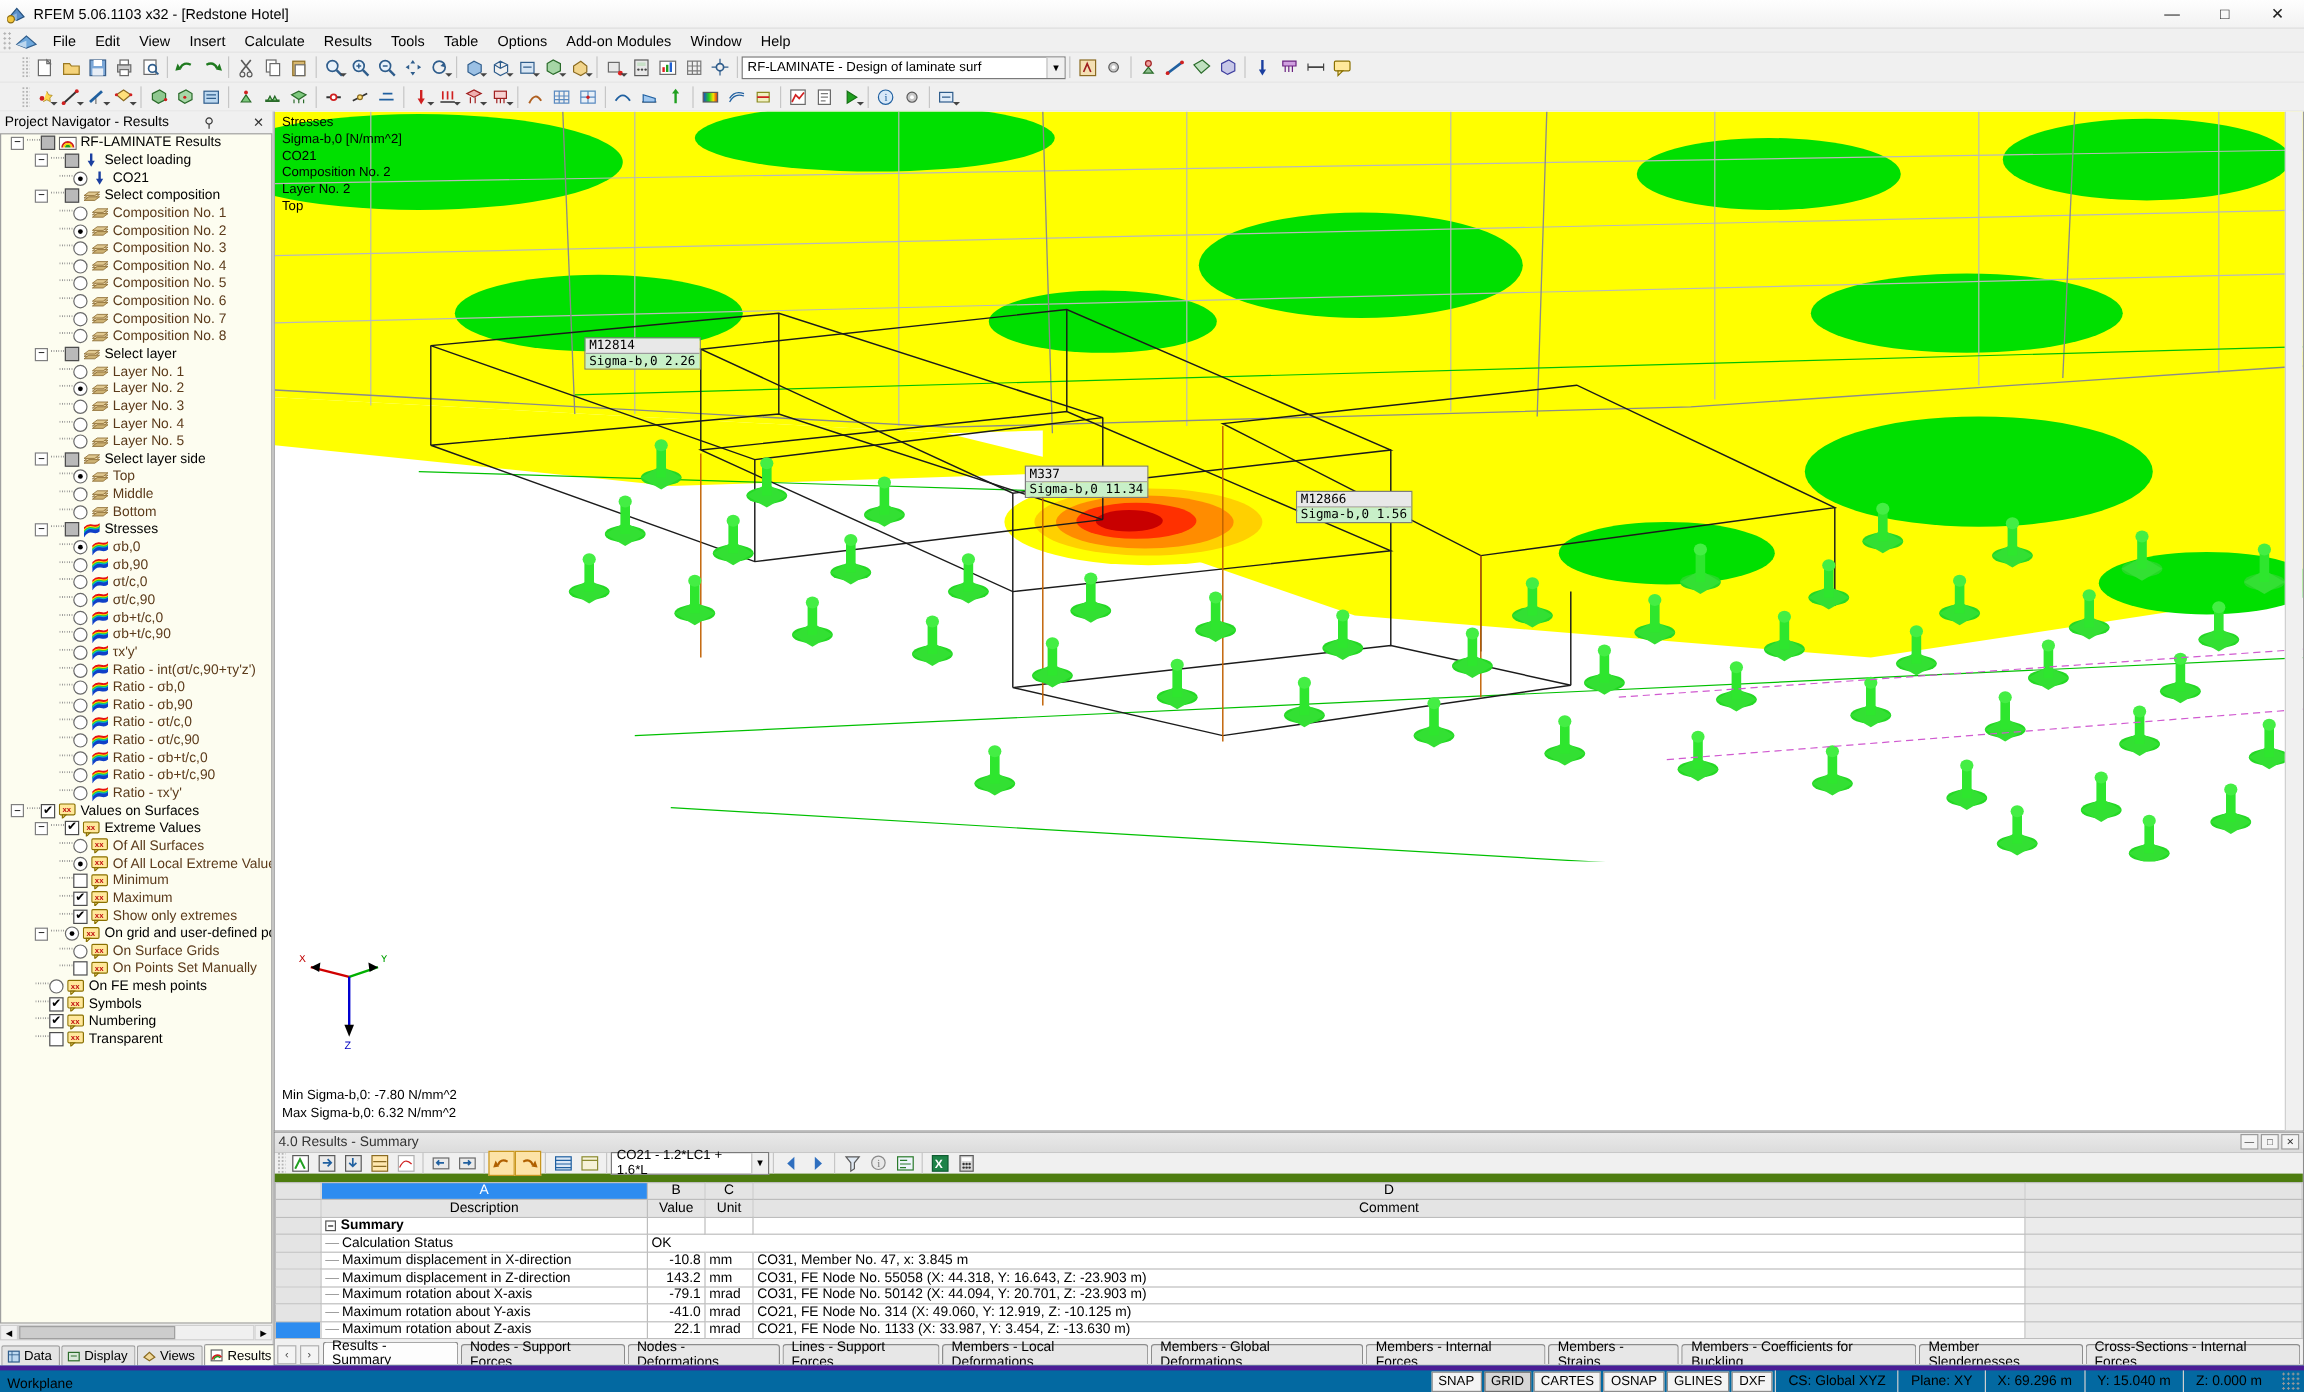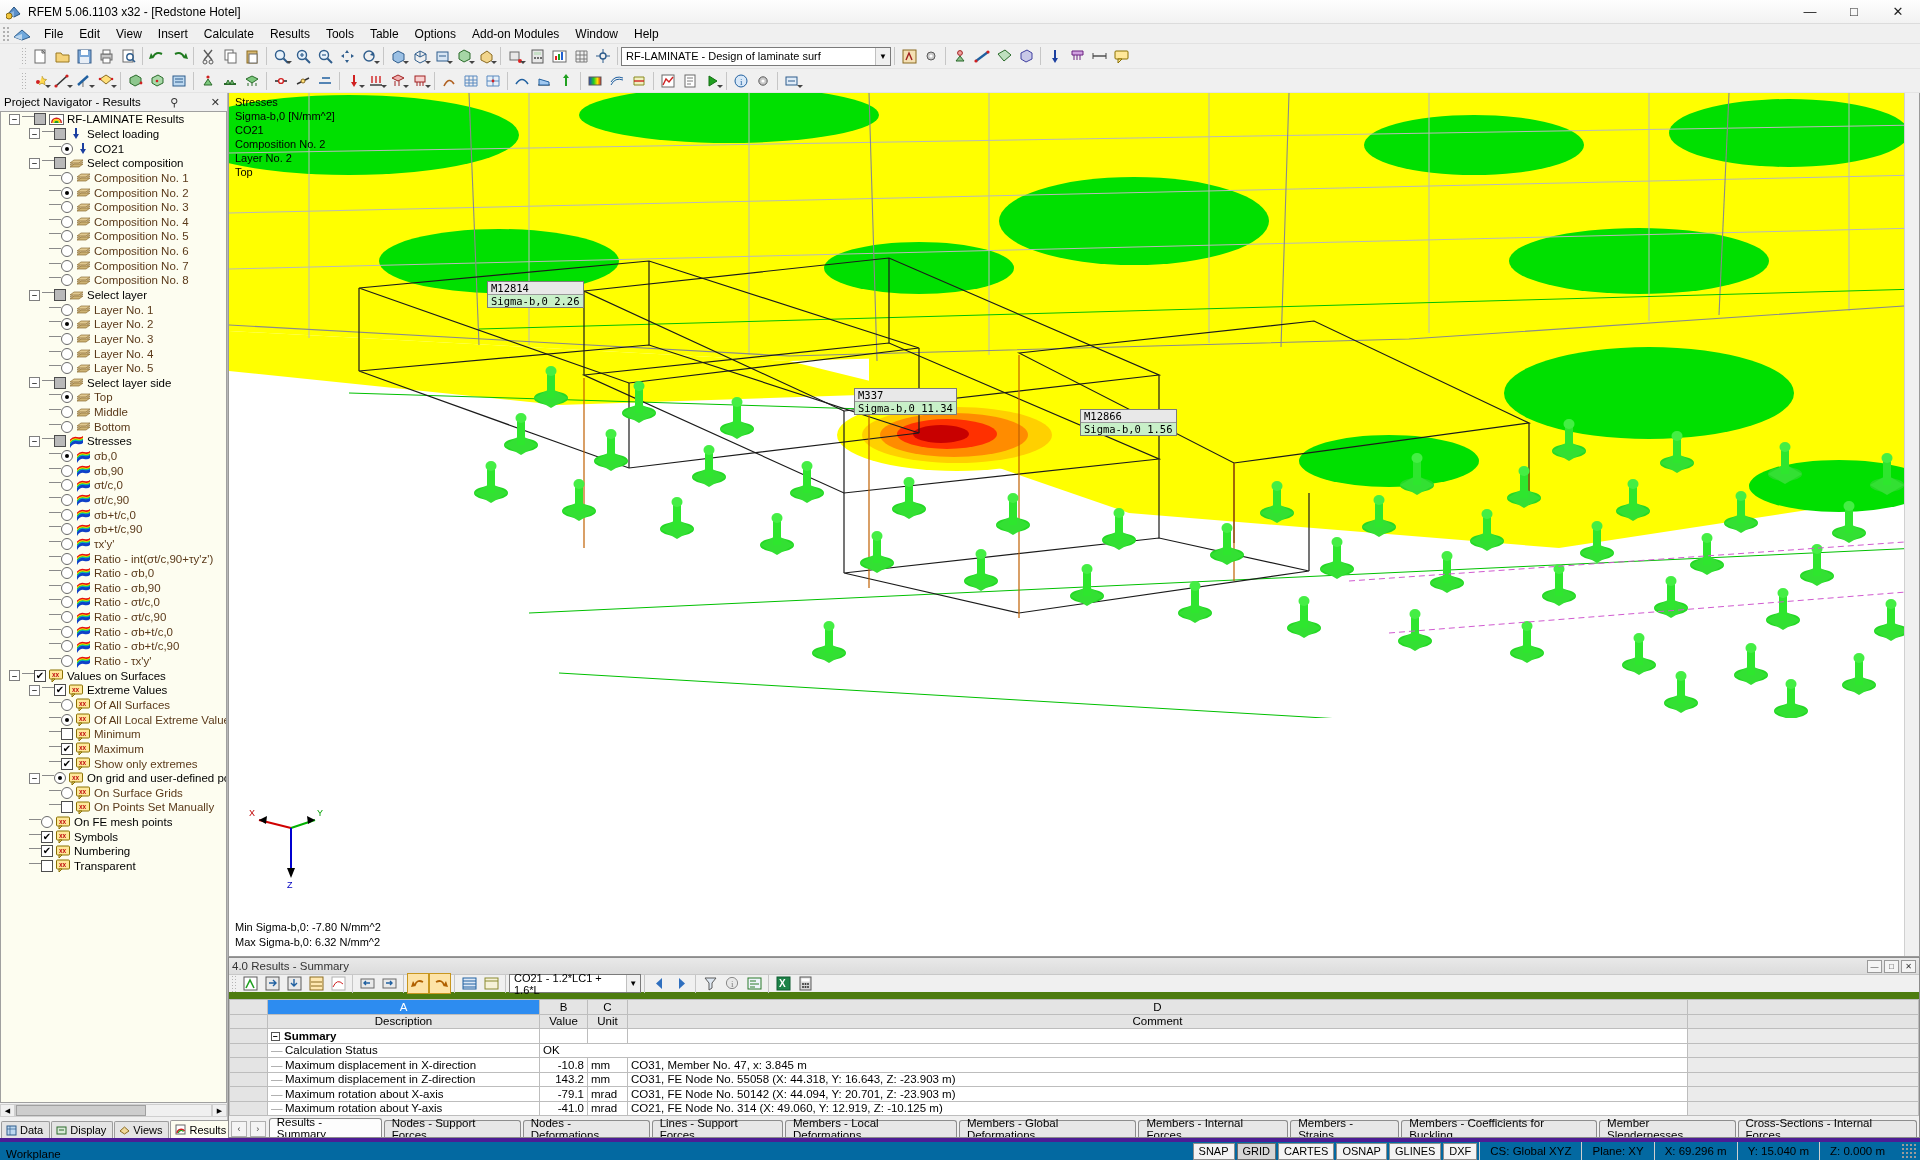--- a/index.html
+++ b/index.html
@@ -32,21 +32,21 @@
   }
   .menubar .gripdots { width: 8px; height: 16px; margin-right: 2px;
     background-image: radial-gradient(#b0b0b0 35%, transparent 36%);
     background-size: 4px 4px; }
   .menu-logo { width: 20px; height: 16px; margin-right: 4px; }
   .menubar .mi { padding: 2px 8px; font-size: 12px; color: #000; white-space: nowrap; }
 
   
   .toolbar {
     background: #f0f0f0; display: flex; align-items: center; gap: 0px;
-    border-bottom: 1px solid #e4e4e4; padding-left: 2px; margin-left: 19px;
+    border-bottom: 1px solid #e4e4e4; padding-left: 18px;
   }
   .tb1 { height: 25px; flex: 0 0 25px; }
   .tb2 { height: 24px; flex: 0 0 24px; }
   .tbsep { width: 1px; height: 18px; background: #c6c6c6; margin: 0 3px; flex: 0 0 1px; }
   .grip { width: 7px; height: 18px; flex:0 0 7px; margin-right:1px;
     background-image: radial-gradient(#b4b4b4 35%, transparent 36%);
     background-size: 3px 3px; }
   .tbi { width: 22px; height: 21px; display:flex; align-items:center; justify-content:center; flex:0 0 22px; position:relative;}
   .tbi.arrow::after { content:''; position:absolute; right:0px; bottom:3px; border-left:3px solid transparent; border-right:3px solid transparent; border-top:3px solid #444; }
   .combo {
@@ -1841,20 +1841,28 @@
                   <td class="blank"></td>
                 </tr>
                 <tr class="">
                   <td class="rowhdr"></td>
                   <td class="desc"><span class="dashmark">—</span><span>Maximum rotation about Y-axis</span></td>
                   <td class="val">-41.0</td>
                   <td class="unit">mrad</td>
                   <td class="cmt">CO21, FE Node No. 314  (X: 49.060,  Y: 12.919,  Z: -10.125 m)</td>
                   <td class="blank"></td>
                 </tr>
+                <tr class="">
+                  <td class="rowhdr sel"></td>
+                  <td class="desc"><span class="dashmark">—</span><span>Maximum rotation about Z-axis</span></td>
+                  <td class="val">22.1</td>
+                  <td class="unit">mrad</td>
+                  <td class="cmt">CO21, FE Node No. 1133  (X: 33.987,  Y: 3.454,  Z: -13.630 m)</td>
+                  <td class="blank"></td>
+                </tr>
               </tbody>
           </table>
         </div>
 
         <div class="tw-tabs" id="twtabs">
             <div class="navarr">‹</div>
             <div class="navarr">›</div>
             <div class="ttab active">Results - Summary</div>
             <div class="ttab">Nodes - Support Forces</div>
             <div class="ttab">Nodes - Deformations</div>

